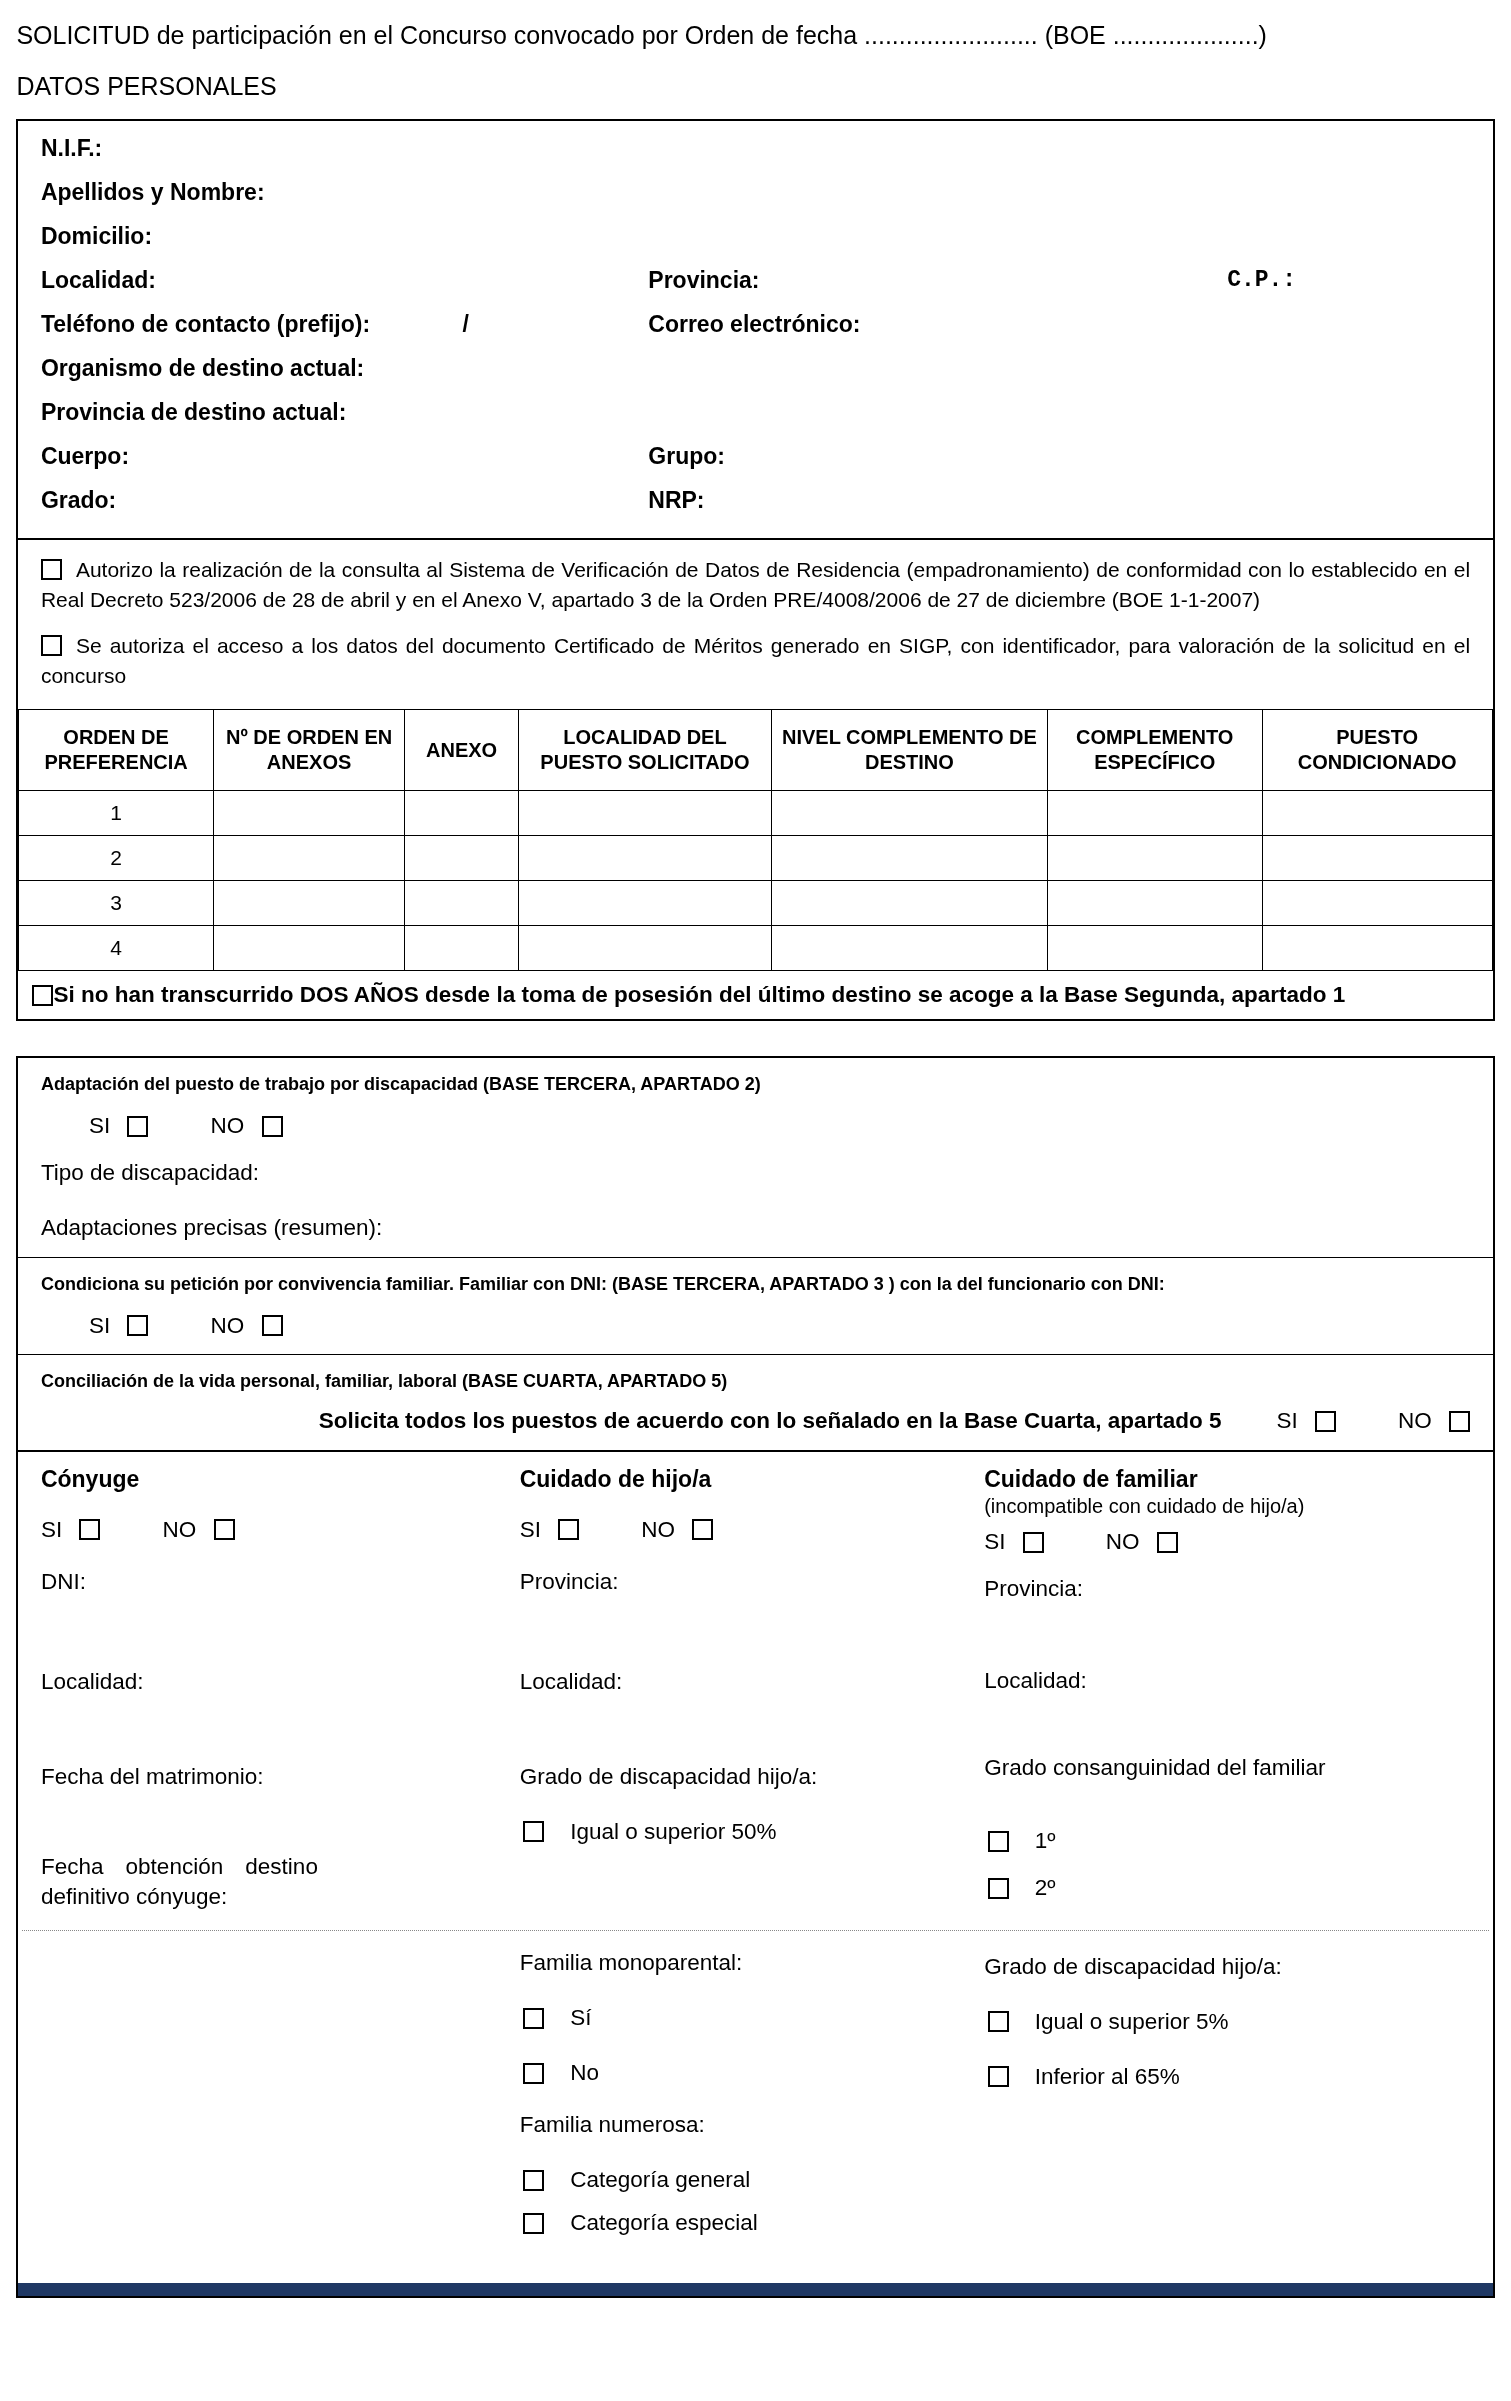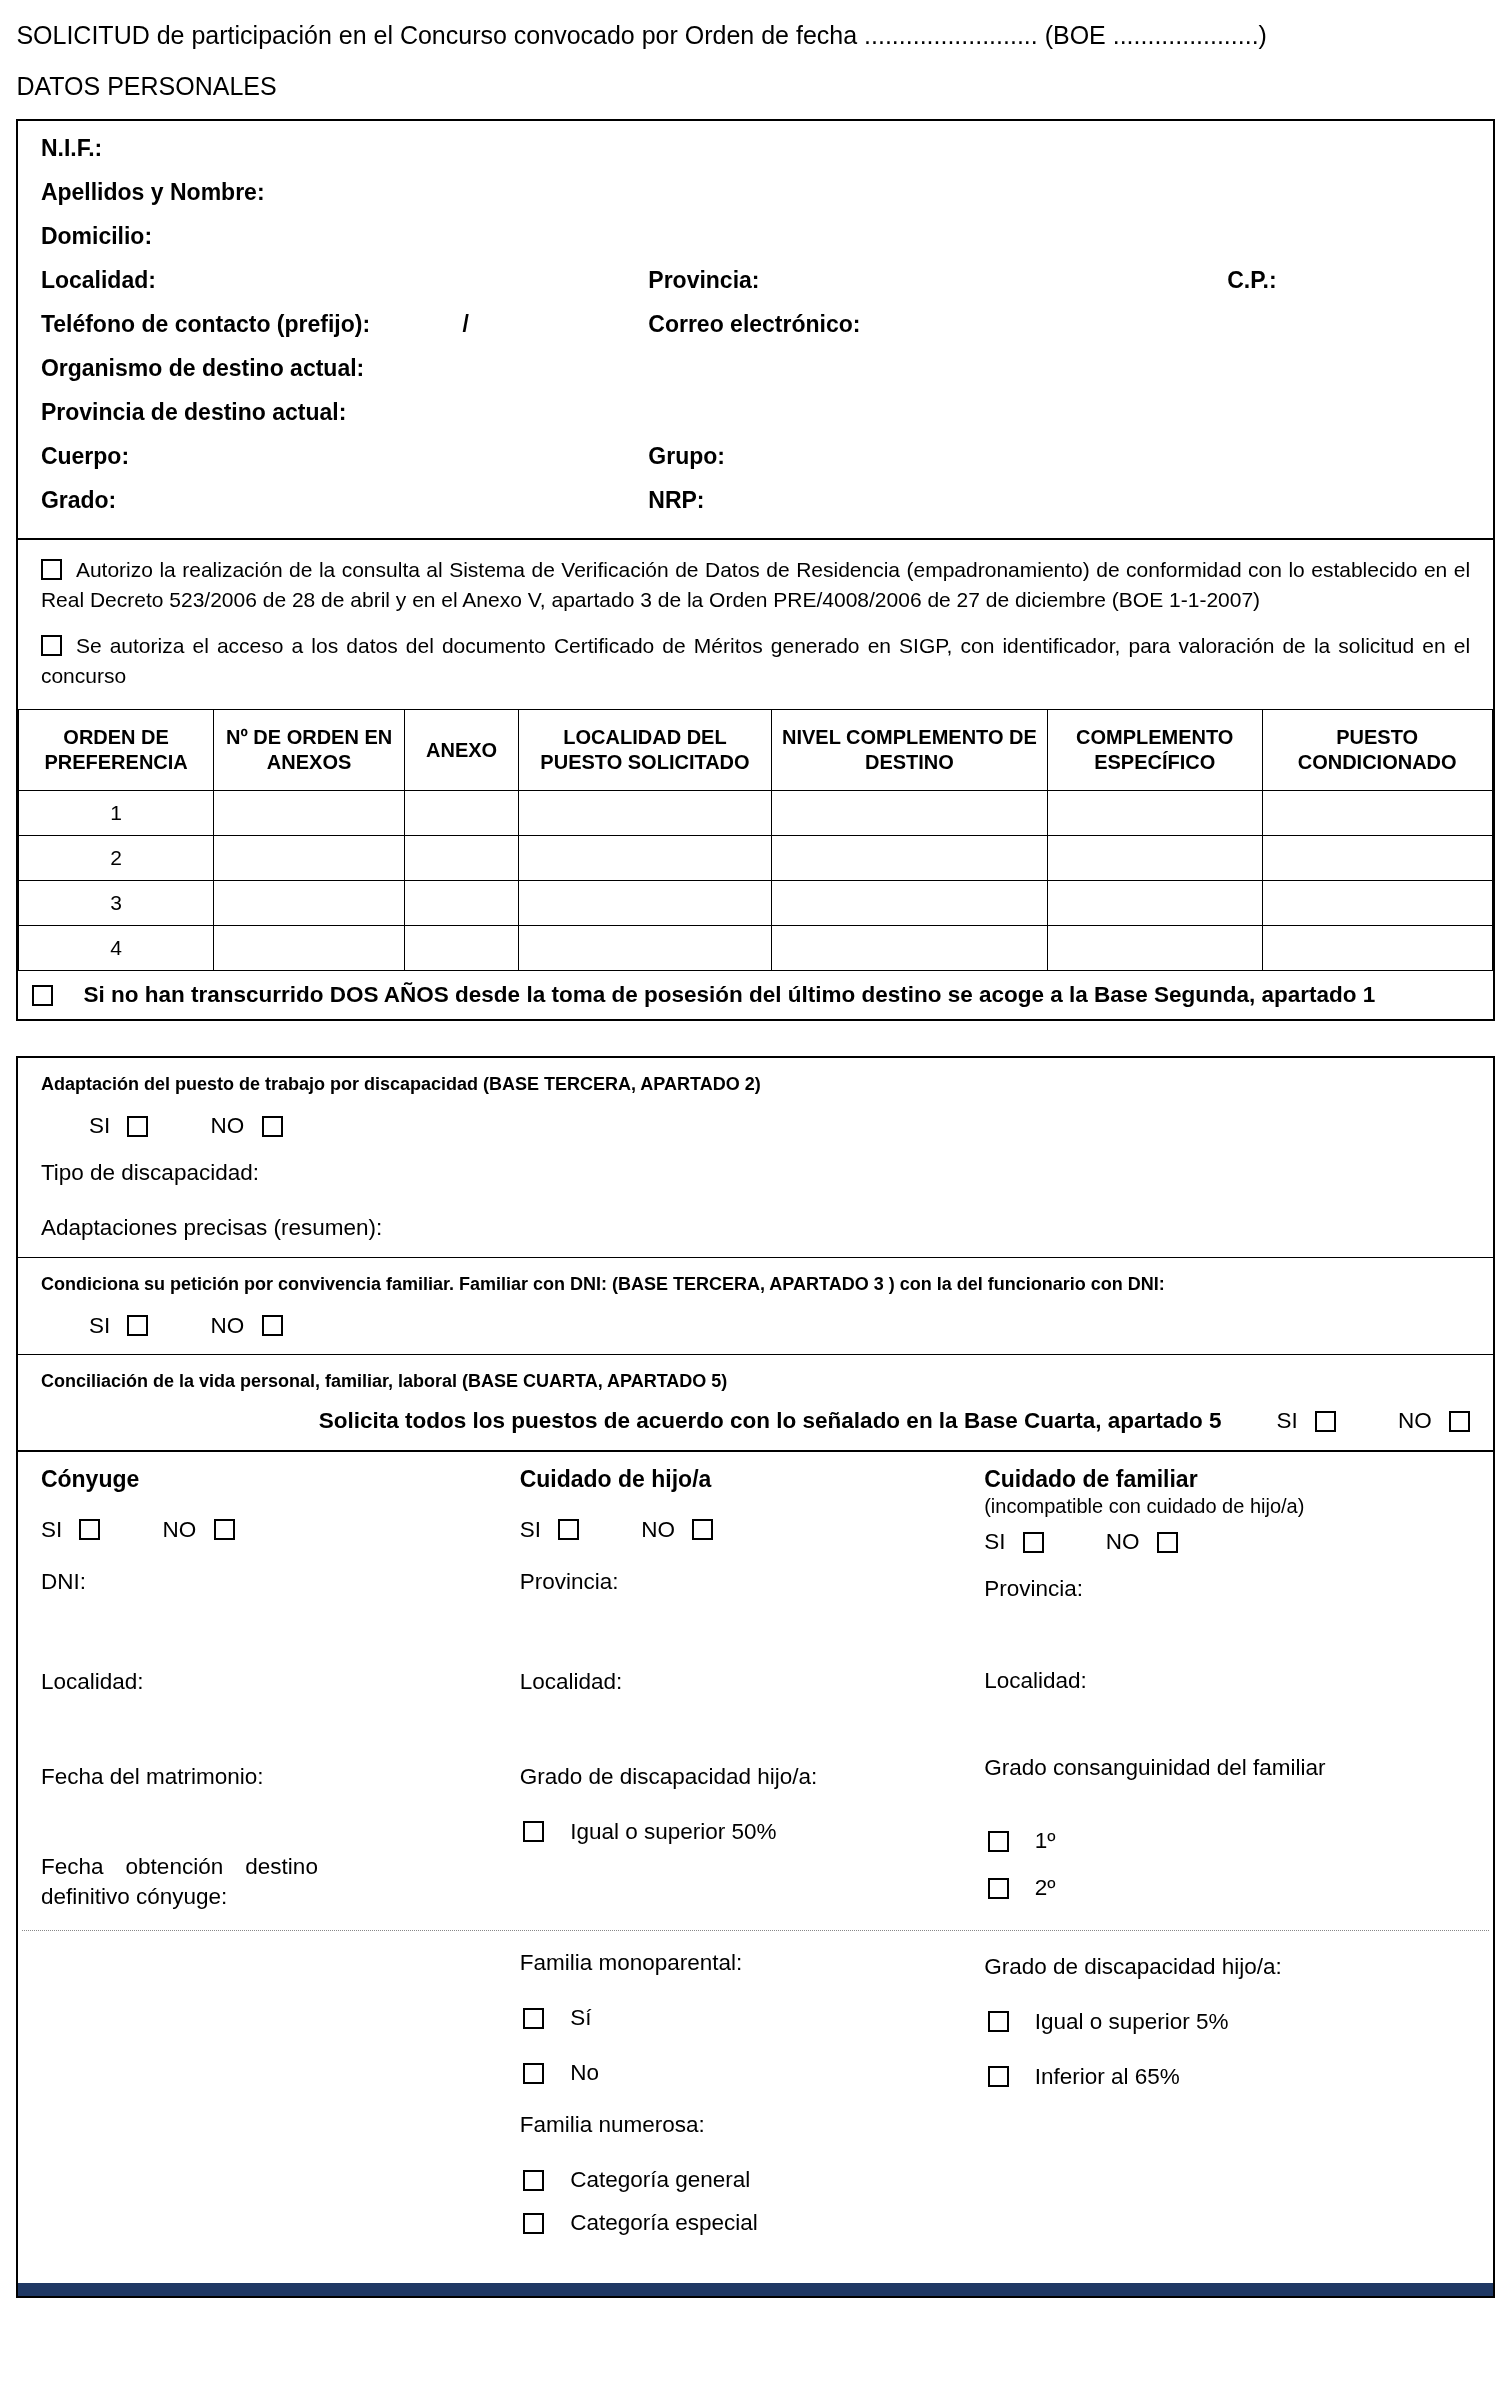--- a/index.html
+++ b/index.html
@@ -11,36 +11,36 @@
   .doc-section { font-size:25px; margin:22.5px 0 17.3px; }
 
   .box { border:2.6px solid #000; }
 
   
   .personal { padding:14px 22.5px 7px; border-bottom:2.6px solid #000; }
   .prow { position:relative; height:44px; font-size:23px; font-weight:bold; }
   .abs { position:absolute; top:0; }
   .at-slash { left:29.5%; }
   .at-mid { left:42.5%; }
-  .at-right { left:83%; }
+  .at-right { left:83%;font-family:Liberation Mono, monospace; }
 
   
   .auth { padding:15.6px 22.5px 1.7px; }
   .auth-p { margin:0 0 17.3px; font-size:21px; line-height:1.4; text-align:justify; }
 
   .cb { display:inline-block; width:21px; height:21px; border:2.6px solid #000; background:#fff; flex:0 0 auto; }
   .cb.inline { vertical-align:-2.6px; margin-right:14px; }
 
   
   table.pref { width:100%; border-collapse:collapse; }
   table.pref th, table.pref td { border:1.7px solid #000; }
   table.pref th { font-size:20px; font-weight:bold; text-align:center; vertical-align:middle; height:81px; padding:3.5px 8.7px; line-height:1.25; }
   table.pref td { height:45px; font-size:21px; text-align:center; }
 
-  .base-row { display:flex; align-items:center; gap:30px; padding:11.2px 10.4px 11.2px 14px; font-size:22.5px; font-weight:bold; }
+  .base-row { display:flex; align-items:center; gap:0; padding:11.2px 10.4px 11.2px 14px; font-size:22.5px; font-weight:bold; }
 
   
   .box2 { margin-top:35px; }
   .sec { padding:14px 22.5px 15.6px; }
   .sec + .sec { border-top:1.7px solid #000; }
   .sec-title { font-size:18px; font-weight:bold; line-height:1.4; }
   .justify { text-align:justify; }
   .plain { font-size:22.5px; font-weight:normal; }
 
   .sino { display:flex; align-items:center; font-size:22.5px; font-weight:normal; }

